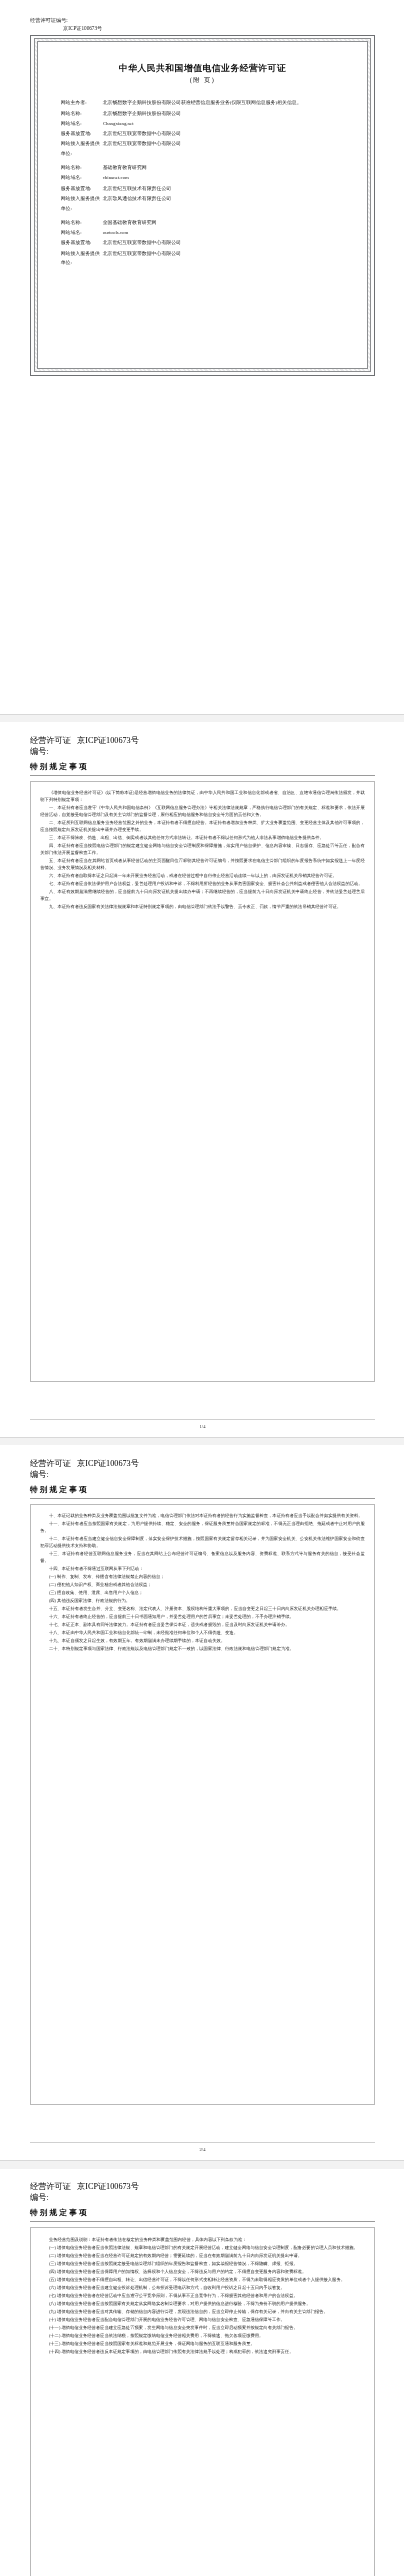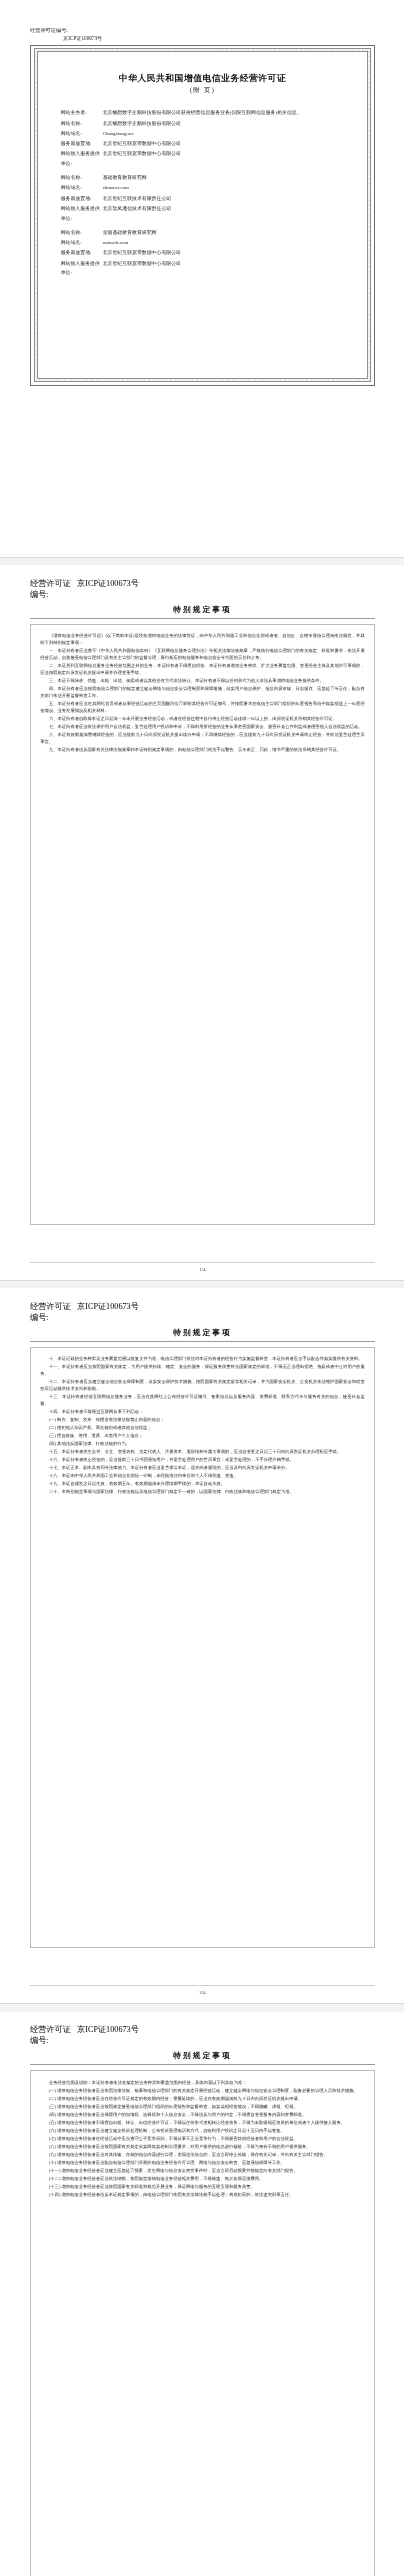--- a/index.html
+++ b/index.html
@@ -12,21 +12,21 @@
     width: 405px;
   }
   .page {
     width: 405px;
     background: #ffffff;
     box-sizing: border-box;
     position: relative;
     margin: 0 0 7.2px 0;
     border-bottom: 0.5px solid #d8d8d8;
   }
-  .page-1 { height: 558px; padding: 27px 30px 0 30px; }
+  .page-1 { height: 715px; padding: 17px 30px 0 30px; }
   .page-2 { height: 716px; padding: 12.4px 30px 0 30px; }
   .page-3 { height: 716px; padding: 12.4px 30px 0 30px; }
 
   
   .lic-header {
     font-size: 5.2px;
     color: #1a1a1a;
     line-height: 7.7px;
     margin-bottom: 1px;
   }
@@ -72,21 +72,20 @@
     margin-bottom: 13.4px;
   }
   .cert-rows { font-size: 4.9px; color: #1b1b1b; line-height: 9.8px; }
   .cert-row { display: flex; margin-bottom: 0.5px; }
   .cert-row .k { width: 42px; flex: 0 0 42px; }
   .cert-row .v { flex: 1; }
   .cert-gap { height: 3.6px; }
 
   
   .page-title {
-    text-align: center;
     font-size: 7.7px;
     font-weight: bold;
     letter-spacing: 2.1px;
     margin: 5.2px 0 3.1px 0;
     color: #111;
   }
   .rule {
     border: none;
     border-top: 0.5px solid #9a9a9a;
     margin: 3.1px 0 5.2px 0;

